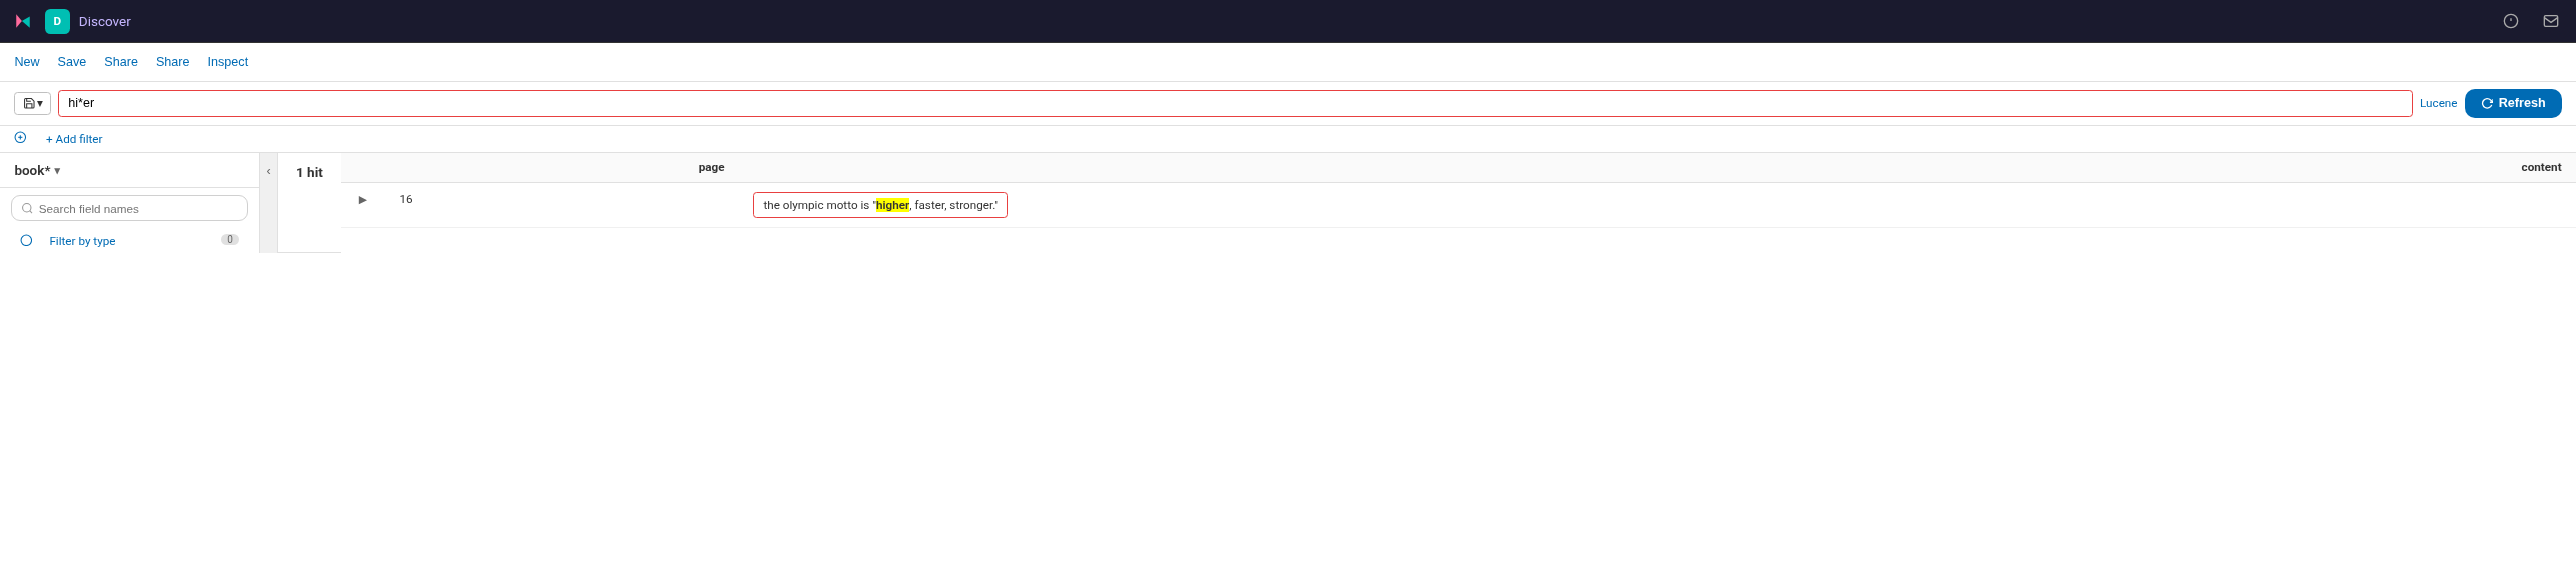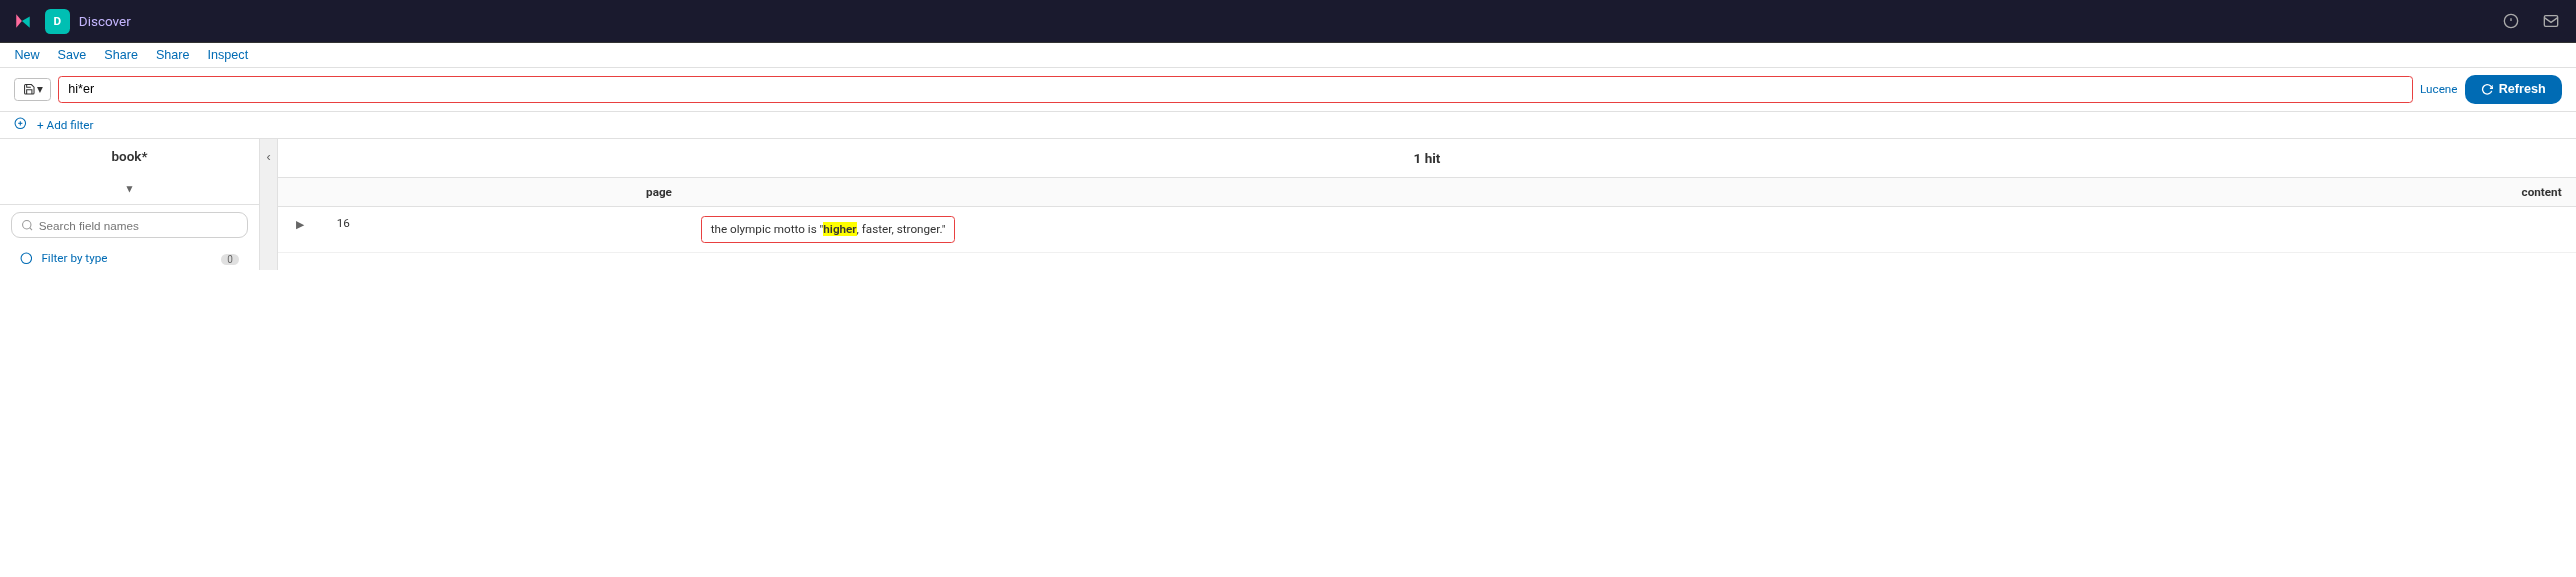--- a/index.html
+++ b/index.html
@@ -24,21 +24,21 @@
       color: #c4b5fd; font-size: 13.5px; flex: 1;
     }
     .top-bar-right { display: flex; gap: 10.8px; margin-left: auto; }
     .top-bar-icon {
       width: 29px; height: 29px; display: flex; align-items: center; justify-content: center;
       color: #aaa; cursor: pointer;
     }
 
     
     .toolbar {
-      display: flex; align-items: center; height: 25px;
+      display: flex; align-items: center; height: 39px;
       border-bottom: 0.9px solid #e0e0e0;
       padding: 0 14.4px; gap: 18px;
     }
     .toolbar-btn {
       color: #006bb4; font-size: 12.6px; cursor: pointer; background: none; border: none;
       padding: 3.6px 0; font-weight: 500;
     }
 
     
     .search-area {
@@ -59,67 +59,67 @@
     }
     .refresh-btn {
       background: #006bb4; color: #fff; border: none; border-radius: 10px;
       padding: 7.2px 16px; cursor: pointer; font-size: 12.6px; font-weight: 600;
       display: flex; align-items: center; gap: 5.4px;
     }
 
     
     .filter-row {
       padding: 5.4px 14.4px; border-bottom: 0.9px solid #e0e0e0;
-      display: flex; align-items: center; gap: 10px;
+      display: flex; align-items: center; gap: 19px;
     }
     .filter-icon { color: #006bb4; cursor: pointer; }
     .add-filter-link { color: #006bb4; font-size: 11.7px; cursor: pointer; }
 
     
     .content-area {
       display: flex; flex: 1; overflow: hidden;
     }
 
     
     .left-panel {
       width: 260px; border-right: 0.9px solid #e0e0e0;
       display: flex; flex-direction: column; overflow: hidden;
     }
     .index-header {
       padding: 9px 14.4px; border-bottom: 0.9px solid #e0e0e0;
-      display: flex; align-items: center; gap: 18px;
-      font-weight: 600; font-size: 13.5px; flex-direction: column;
+      display: flex; align-items: center; gap: 4px;
+      font-weight: 600; font-size: 13.5px;
     }
     .chevron-down { font-size: 10.8px; color: #666; }
     .search-field-names {
       margin: 7.2px 10.8px; padding: 5.4px 9px;
       border: 0.9px solid #d0d0d0; border-radius: 9px;
       display: flex; align-items: center; gap: 5.4px;
       color: #666;
     }
     .search-field-names input {
       border: none; outline: none; flex: 1; font-size: 11.7px; color: #666;
       background: transparent;
     }
     .filter-by-type {
       margin: 0 10.8px; padding: 5.4px 9px;
-      display: flex; align-items: flex-end; gap: 9px;
+      display: flex; align-items: flex-start; gap: 17px;
       color: #006bb4; cursor: pointer; font-size: 11.7px;
     }
     .filter-badge {
       background: #e0e0e0; color: #666; border-radius: 9px;
       padding: 0 6.3px; font-size: 10px; margin-left: auto;
     }
     .selected-fields-label {
       padding: 7.2px 14.4px; font-weight: 600; font-size: 11.7px; color: #333;
     }
 
     
     .right-panel {
-      flex: 1; display: flex; flex-direction: column; overflow: hidden;
+      flex: 1; display: flex; flex-direction: row; overflow: hidden;
     }
     .collapse-btn {
       width: 18px; background: #f0f0f0; border: none; cursor: pointer;
       display: flex; align-items: flex-start; justify-content: center;
       padding-top: 10.8px; color: #666; font-size: 12.6px;
       border-right: 0.9px solid #e0e0e0;
     }
 
     .results-header {
       padding: 10.8px 18px; border-bottom: 0.9px solid #e0e0e0;

